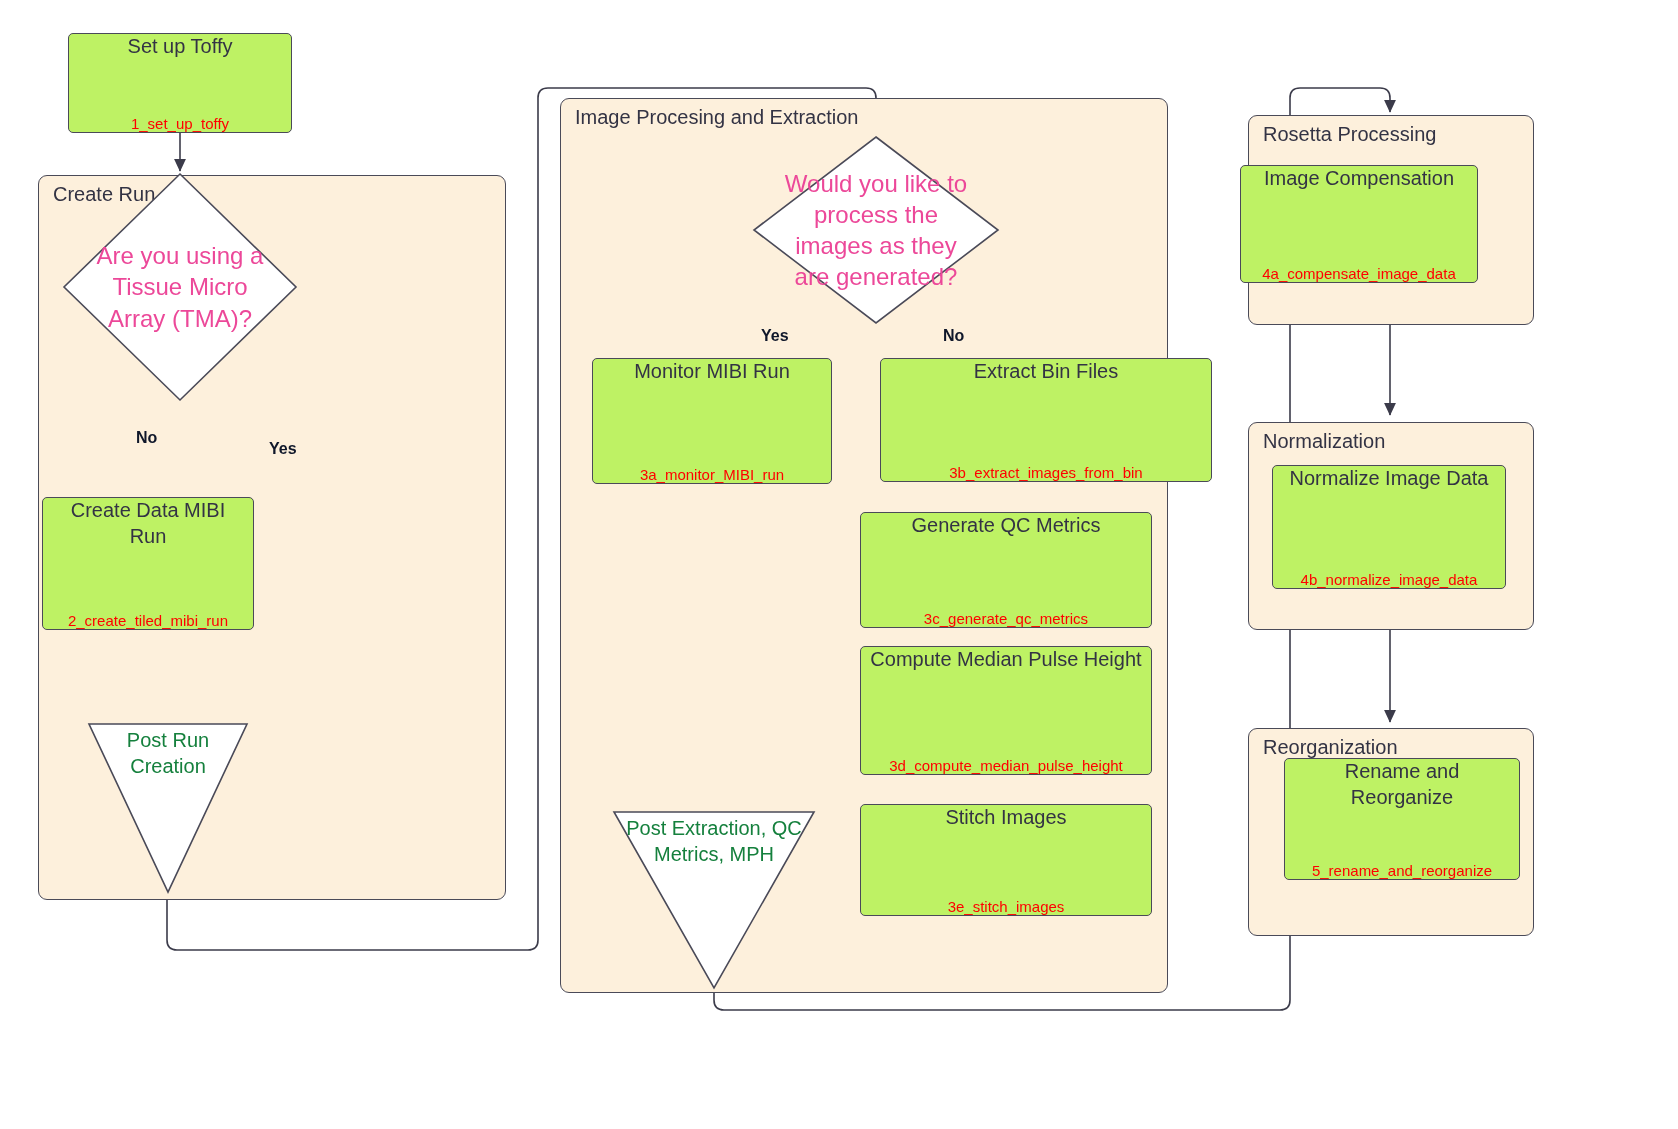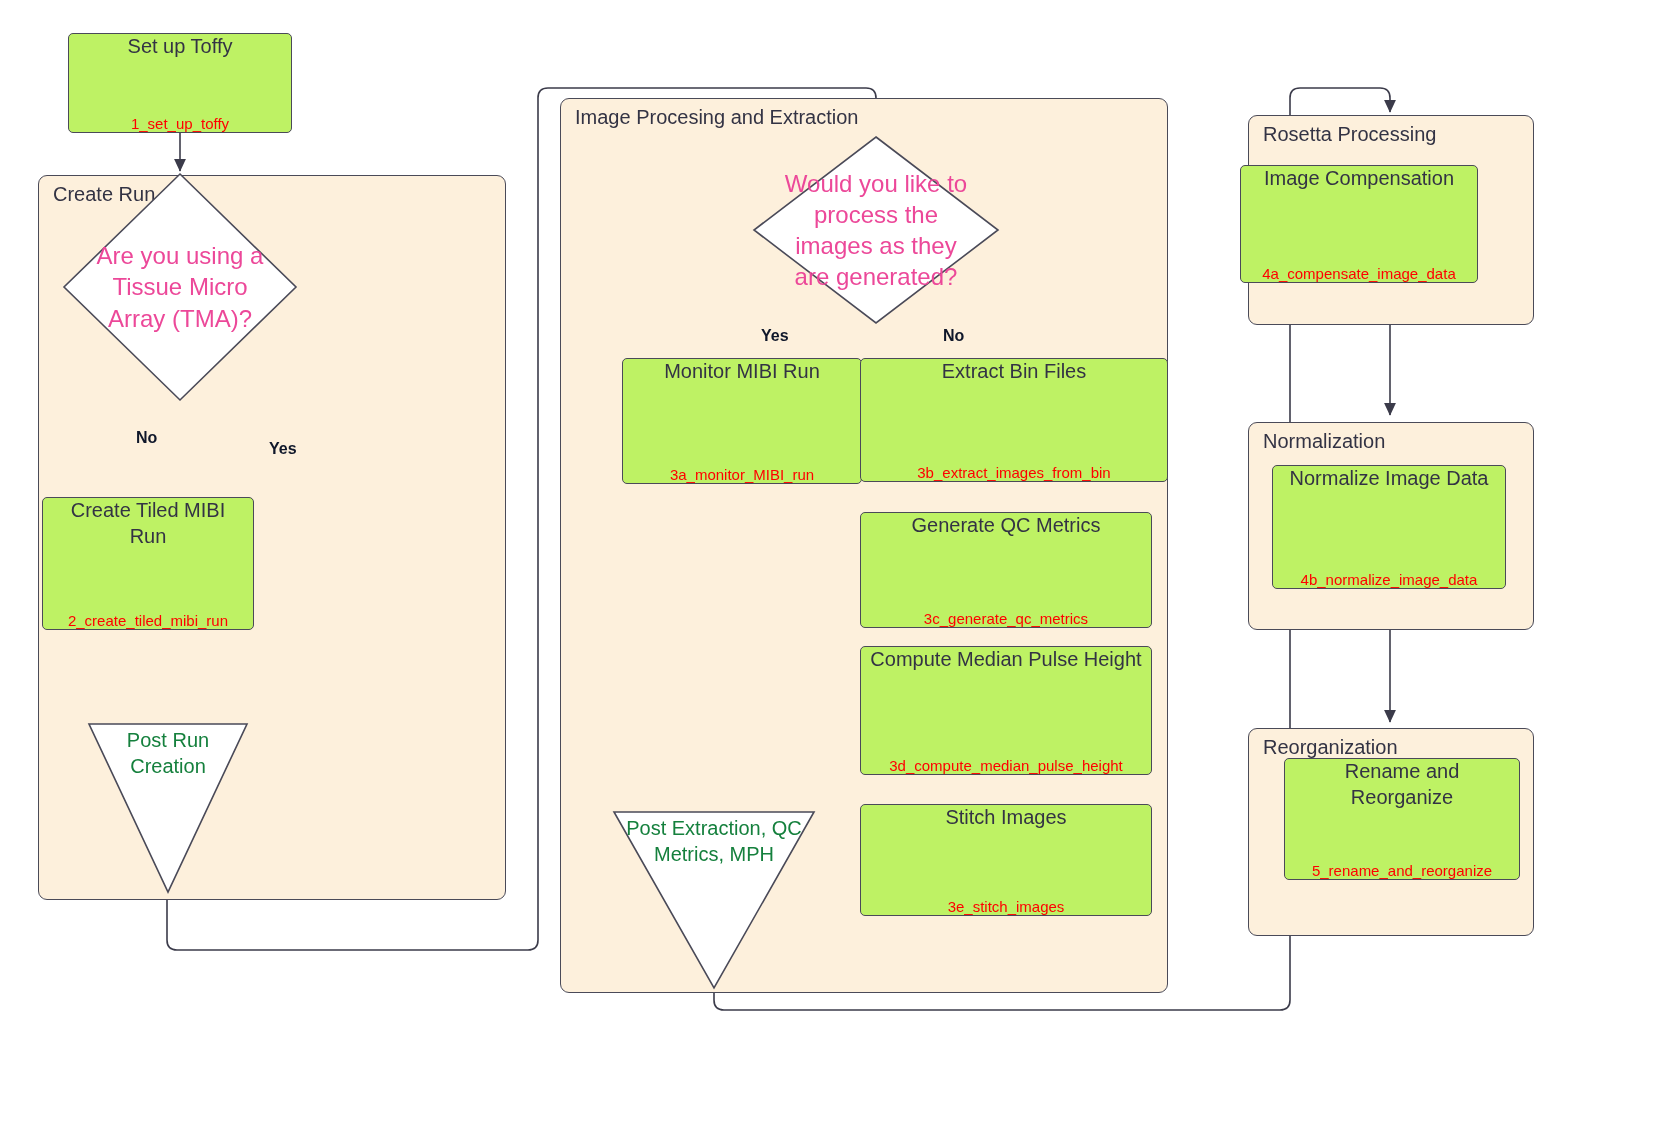--- a/index.html
+++ b/index.html
@@ -170,21 +170,21 @@
   <div class="diamond" style="left:62px; top:172px; width:236px; height:230px;">
     <svg class="shape" viewBox="0 0 236 230" preserveAspectRatio="none">
       <polygon points="118,2 234,115 118,228 2,115" fill="#ffffff" stroke="#4a4a58" stroke-width="1.6"></polygon>
     </svg>
     <div class="dlabel">
       <span>Are you using a Tissue Micro Array (TMA)?</span>
     </div>
   </div>
 
   <div class="node" style="left:42px; top:497px; width:212px; height:133px;">
-    <div class="title">Create Tiled MIBI Run</div>
+    <div class="title">Create Data MIBI Run</div>
     <div class="code">2_create_tiled_mibi_run</div>
   </div>
 
 
   <div class="tri" style="left:87px; top:722px; width:162px; height:172px;">
     <svg class="shape" viewBox="0 0 162 172" preserveAspectRatio="none">
       <polygon points="2,2 160,2 81,170" fill="#ffffff" stroke="#4a4a58" stroke-width="1.6"></polygon>
     </svg>
     <div class="tlabel">Post Run Creation</div>
   </div>
@@ -197,26 +197,26 @@
       <polygon points="124,2 246,95 124,188 2,95" fill="#ffffff" stroke="#4a4a58" stroke-width="1.6"></polygon>
     </svg>
     <div class="dlabel">
       <span>Would you like to process the images as they are generated?</span>
     </div>
   </div>
 
   <div class="edge-label" style="left:758px; top:327px;">Yes</div>
   <div class="edge-label" style="left:940px; top:327px;">No</div>
 
-  <div class="node" style="left:592px; top:358px; width:240px; height:126px;margin-left:30px;">
+  <div class="node" style="left:592px; top:358px; width:240px; height:126px;">
     <div class="title">Monitor MIBI Run</div>
     <div class="code">3a_monitor_MIBI_run</div>
   </div>
 
-  <div class="node" style="left:860px; top:358px; width:308px; height:124px;">
+  <div class="node" style="left:880px; top:358px; width:332px; height:124px;">
     <div class="title">Extract Bin Files</div>
     <div class="code">3b_extract_images_from_bin</div>
   </div>
 
   <div class="node" style="left:860px; top:512px; width:292px; height:116px;">
     <div class="title">Generate QC Metrics</div>
     <div class="code">3c_generate_qc_metrics</div>
   </div>
 
   <div class="node" style="left:860px; top:646px; width:292px; height:129px;">

